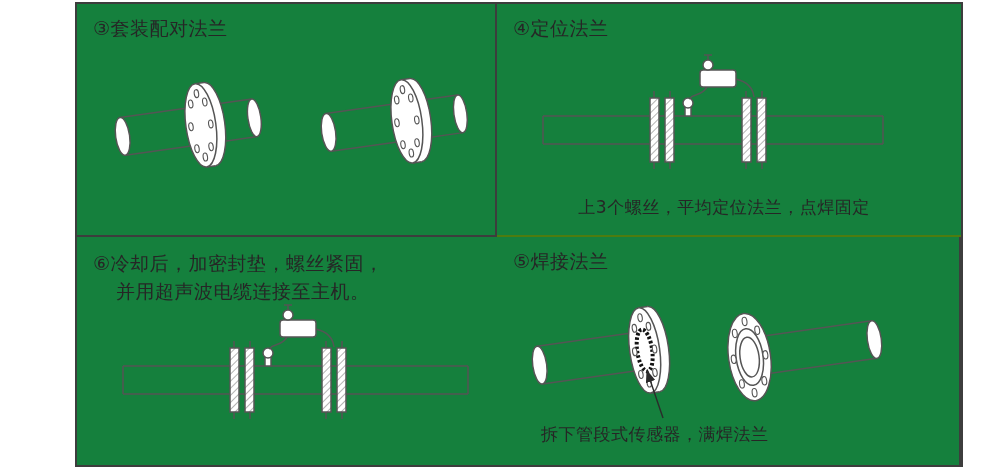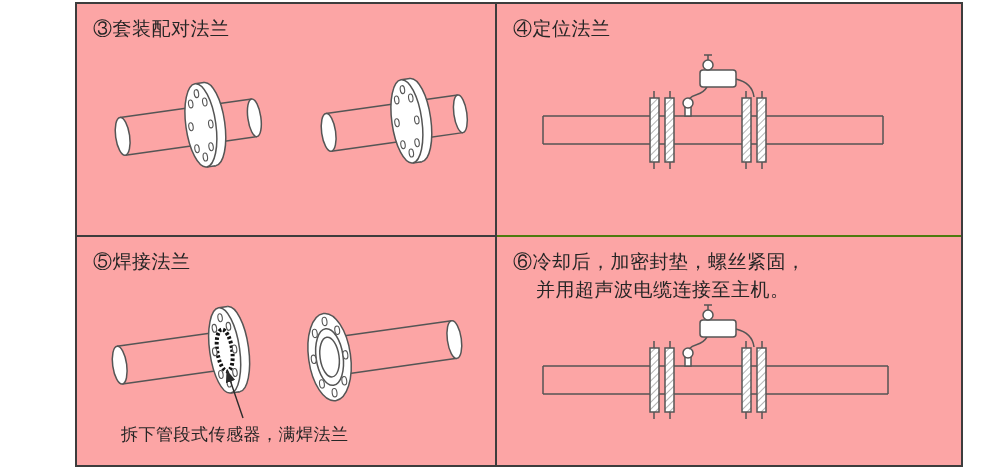--- a/index.html
+++ b/index.html
@@ -5,22 +5,21 @@
   html,body{margin:0;padding:0;}
   body{
     width:999px;height:472px;overflow:hidden;position:relative;
     background:#ffffff;color:#262626;
     font-family:"DejaVu Sans","Liberation Sans",sans-serif;
   }
   .sheet{
     position:absolute;left:75px;top:2px;width:884px;height:461px;
     border:2px solid #3d3d3d;
     display:grid;grid-template-columns:420px 1fr;grid-template-rows:233px 1fr;
-    background:#fca5a5;
-    font-family:Liberation Mono, monospace;
+    background:#15803d;
   }
   .panel{position:relative;overflow:hidden;}
   .panel.tl{border-right:2px solid #3d3d3d;border-bottom:2px solid #3d3d3d;}
   .panel.tr{border-bottom:2px solid #4d7c0f;}
   .panel.bl{border-right:2px solid #3d3d3d;}
   .panel-title{
     position:absolute;left:16px;top:12px;font-size:19px;letter-spacing:0.5px;
     white-space:nowrap;z-index:2;
   }
   .panel-title .line{display:block;line-height:28px;}
@@ -130,74 +129,21 @@
           <path d="M239,75 C251,78 256,84 257,93"></path>
         </g>
         <g>
           <rect x="203" y="66" width="36" height="17" rx="3" fill="#fff"></rect>
           <circle cx="211" cy="61" r="5" fill="#fff"></circle>
           <line x1="211" y1="56" x2="211" y2="51"></line>
           <line x1="207" y1="51" x2="215" y2="51"></line>
         </g>
       </g>
     </svg>
-  </div>
-
-  <div class="panel bl">
-    <div class="panel-title">⑤焊接法兰</div>
-    <svg class="illu" width="420" height="228" viewBox="0 0 420 228">
-      <defs>
-        <marker id="arrowhead5" markerWidth="9" markerHeight="7" refX="8" refY="3.5" orient="auto">
-          <path d="M0,0 L9,3.5 L0,7 Z" fill="#2b2b2b"></path>
-        </marker>
-      </defs>
-
-      <g fill="none" stroke="#555" stroke-width="1.5" transform="rotate(-8 115 118)">
-        <line x1="42" y1="99" x2="148" y2="99"></line>
-        <line x1="42" y1="137" x2="148" y2="137"></line>
-        <ellipse cx="42" cy="118" rx="7" ry="19" fill="#fff"></ellipse>
-        <ellipse cx="157" cy="118" rx="15" ry="43" fill="#fff"></ellipse>
-        <rect x="148" y="75" width="9" height="86" fill="#fff" stroke="none"></rect>
-        <line x1="148" y1="75" x2="157" y2="75"></line>
-        <line x1="148" y1="161" x2="157" y2="161"></line>
-        <ellipse cx="148" cy="118" rx="15" ry="43" fill="#fff"></ellipse>
-        <ellipse cx="148" cy="118" rx="7.5" ry="21" stroke="#141414" stroke-width="4" stroke-dasharray="2.5 2"></ellipse>
-        <g stroke-width="1.1">
-          <ellipse cx="158" cy="118" rx="2.2" ry="4" fill="#fff"></ellipse>
-          <ellipse cx="155.1" cy="141.3" rx="2.2" ry="4" fill="#fff"></ellipse>
-          <ellipse cx="148" cy="151" rx="2.2" ry="4" fill="#fff"></ellipse>
-          <ellipse cx="140.9" cy="141.3" rx="2.2" ry="4" fill="#fff"></ellipse>
-          <ellipse cx="138" cy="118" rx="2.2" ry="4" fill="#fff"></ellipse>
-          <ellipse cx="140.9" cy="94.7" rx="2.2" ry="4" fill="#fff"></ellipse>
-          <ellipse cx="148" cy="85" rx="2.2" ry="4" fill="#fff"></ellipse>
-          <ellipse cx="155.1" cy="94.7" rx="2.2" ry="4" fill="#fff"></ellipse>
-        </g>
-      </g>
-
-      <g fill="none" stroke="#555" stroke-width="1.5" transform="rotate(-8 310 112)">
-        <line x1="252" y1="93" x2="378" y2="93"></line>
-        <line x1="252" y1="131" x2="378" y2="131"></line>
-        <ellipse cx="378" cy="112" rx="7" ry="19" fill="#fff"></ellipse>
-        <ellipse cx="252" cy="112" rx="21" ry="44" fill="#fff"></ellipse>
-        <ellipse cx="252" cy="112" rx="13.5" ry="28.5"></ellipse>
-        <ellipse cx="252" cy="112" rx="9.5" ry="20"></ellipse>
-        <g stroke-width="1.1">
-          <ellipse cx="268" cy="112" rx="2.4" ry="4.2" fill="#fff"></ellipse>
-          <ellipse cx="263.3" cy="137.5" rx="2.4" ry="4.2" fill="#fff"></ellipse>
-          <ellipse cx="252" cy="148" rx="2.4" ry="4.2" fill="#fff"></ellipse>
-          <ellipse cx="240.7" cy="137.5" rx="2.4" ry="4.2" fill="#fff"></ellipse>
-          <ellipse cx="236" cy="112" rx="2.4" ry="4.2" fill="#fff"></ellipse>
-          <ellipse cx="240.7" cy="86.5" rx="2.4" ry="4.2" fill="#fff"></ellipse>
-          <ellipse cx="252" cy="76" rx="2.4" ry="4.2" fill="#fff"></ellipse>
-          <ellipse cx="263.3" cy="86.5" rx="2.4" ry="4.2" fill="#fff"></ellipse>
-        </g>
-      </g>
-      <line x1="166" y1="181" x2="150" y2="134" stroke="#2b2b2b" stroke-width="1.4" marker-end="url(#arrowhead5)"></line>
-    </svg>
-    <div class="caption cap5">拆下管段式传感器，满焊法兰</div>
+    <div class="caption cap4">上3个螺丝，平均定位法兰，点焊固定</div>
   </div>
 
   <div class="panel br">
     <div class="panel-title two-line">
       <span class="line">⑥冷却后，加密封垫，螺丝紧固，</span>
       <span class="line indent">并用超声波电缆连接至主机。</span>
     </div>
     <svg class="illu" width="464" height="228" viewBox="0 0 464 228">
       <defs>
         <pattern id="hatch6" patternUnits="userSpaceOnUse" width="5" height="5" patternTransform="rotate(45)">
@@ -239,13 +185,67 @@
         <g>
           <rect x="203" y="83" width="36" height="17" rx="3" fill="#fff"></rect>
           <circle cx="211" cy="78" r="5" fill="#fff"></circle>
           <line x1="211" y1="73" x2="211" y2="68"></line>
           <line x1="207" y1="68" x2="215" y2="68"></line>
         </g>
       </g>
     </svg>
   </div>
 
+  <div class="panel bl">
+    <div class="panel-title">⑤焊接法兰</div>
+    <svg class="illu" width="420" height="228" viewBox="0 0 420 228">
+      <defs>
+        <marker id="arrowhead5" markerWidth="9" markerHeight="7" refX="8" refY="3.5" orient="auto">
+          <path d="M0,0 L9,3.5 L0,7 Z" fill="#2b2b2b"></path>
+        </marker>
+      </defs>
+
+      <g fill="none" stroke="#555" stroke-width="1.5" transform="rotate(-8 115 118)">
+        <line x1="42" y1="99" x2="148" y2="99"></line>
+        <line x1="42" y1="137" x2="148" y2="137"></line>
+        <ellipse cx="42" cy="118" rx="7" ry="19" fill="#fff"></ellipse>
+        <ellipse cx="157" cy="118" rx="15" ry="43" fill="#fff"></ellipse>
+        <rect x="148" y="75" width="9" height="86" fill="#fff" stroke="none"></rect>
+        <line x1="148" y1="75" x2="157" y2="75"></line>
+        <line x1="148" y1="161" x2="157" y2="161"></line>
+        <ellipse cx="148" cy="118" rx="15" ry="43" fill="#fff"></ellipse>
+        <ellipse cx="148" cy="118" rx="7.5" ry="21" stroke="#141414" stroke-width="4" stroke-dasharray="2.5 2"></ellipse>
+        <g stroke-width="1.1">
+          <ellipse cx="158" cy="118" rx="2.2" ry="4" fill="#fff"></ellipse>
+          <ellipse cx="155.1" cy="141.3" rx="2.2" ry="4" fill="#fff"></ellipse>
+          <ellipse cx="148" cy="151" rx="2.2" ry="4" fill="#fff"></ellipse>
+          <ellipse cx="140.9" cy="141.3" rx="2.2" ry="4" fill="#fff"></ellipse>
+          <ellipse cx="138" cy="118" rx="2.2" ry="4" fill="#fff"></ellipse>
+          <ellipse cx="140.9" cy="94.7" rx="2.2" ry="4" fill="#fff"></ellipse>
+          <ellipse cx="148" cy="85" rx="2.2" ry="4" fill="#fff"></ellipse>
+          <ellipse cx="155.1" cy="94.7" rx="2.2" ry="4" fill="#fff"></ellipse>
+        </g>
+      </g>
+
+      <g fill="none" stroke="#555" stroke-width="1.5" transform="rotate(-8 310 112)">
+        <line x1="252" y1="93" x2="378" y2="93"></line>
+        <line x1="252" y1="131" x2="378" y2="131"></line>
+        <ellipse cx="378" cy="112" rx="7" ry="19" fill="#fff"></ellipse>
+        <ellipse cx="252" cy="112" rx="21" ry="44" fill="#fff"></ellipse>
+        <ellipse cx="252" cy="112" rx="13.5" ry="28.5"></ellipse>
+        <ellipse cx="252" cy="112" rx="9.5" ry="20"></ellipse>
+        <g stroke-width="1.1">
+          <ellipse cx="268" cy="112" rx="2.4" ry="4.2" fill="#fff"></ellipse>
+          <ellipse cx="263.3" cy="137.5" rx="2.4" ry="4.2" fill="#fff"></ellipse>
+          <ellipse cx="252" cy="148" rx="2.4" ry="4.2" fill="#fff"></ellipse>
+          <ellipse cx="240.7" cy="137.5" rx="2.4" ry="4.2" fill="#fff"></ellipse>
+          <ellipse cx="236" cy="112" rx="2.4" ry="4.2" fill="#fff"></ellipse>
+          <ellipse cx="240.7" cy="86.5" rx="2.4" ry="4.2" fill="#fff"></ellipse>
+          <ellipse cx="252" cy="76" rx="2.4" ry="4.2" fill="#fff"></ellipse>
+          <ellipse cx="263.3" cy="86.5" rx="2.4" ry="4.2" fill="#fff"></ellipse>
+        </g>
+      </g>
+      <line x1="166" y1="181" x2="150" y2="134" stroke="#2b2b2b" stroke-width="1.4" marker-end="url(#arrowhead5)"></line>
+    </svg>
+    <div class="caption cap5">拆下管段式传感器，满焊法兰</div>
+  </div>
+
 </div>
 
 </body></html>

